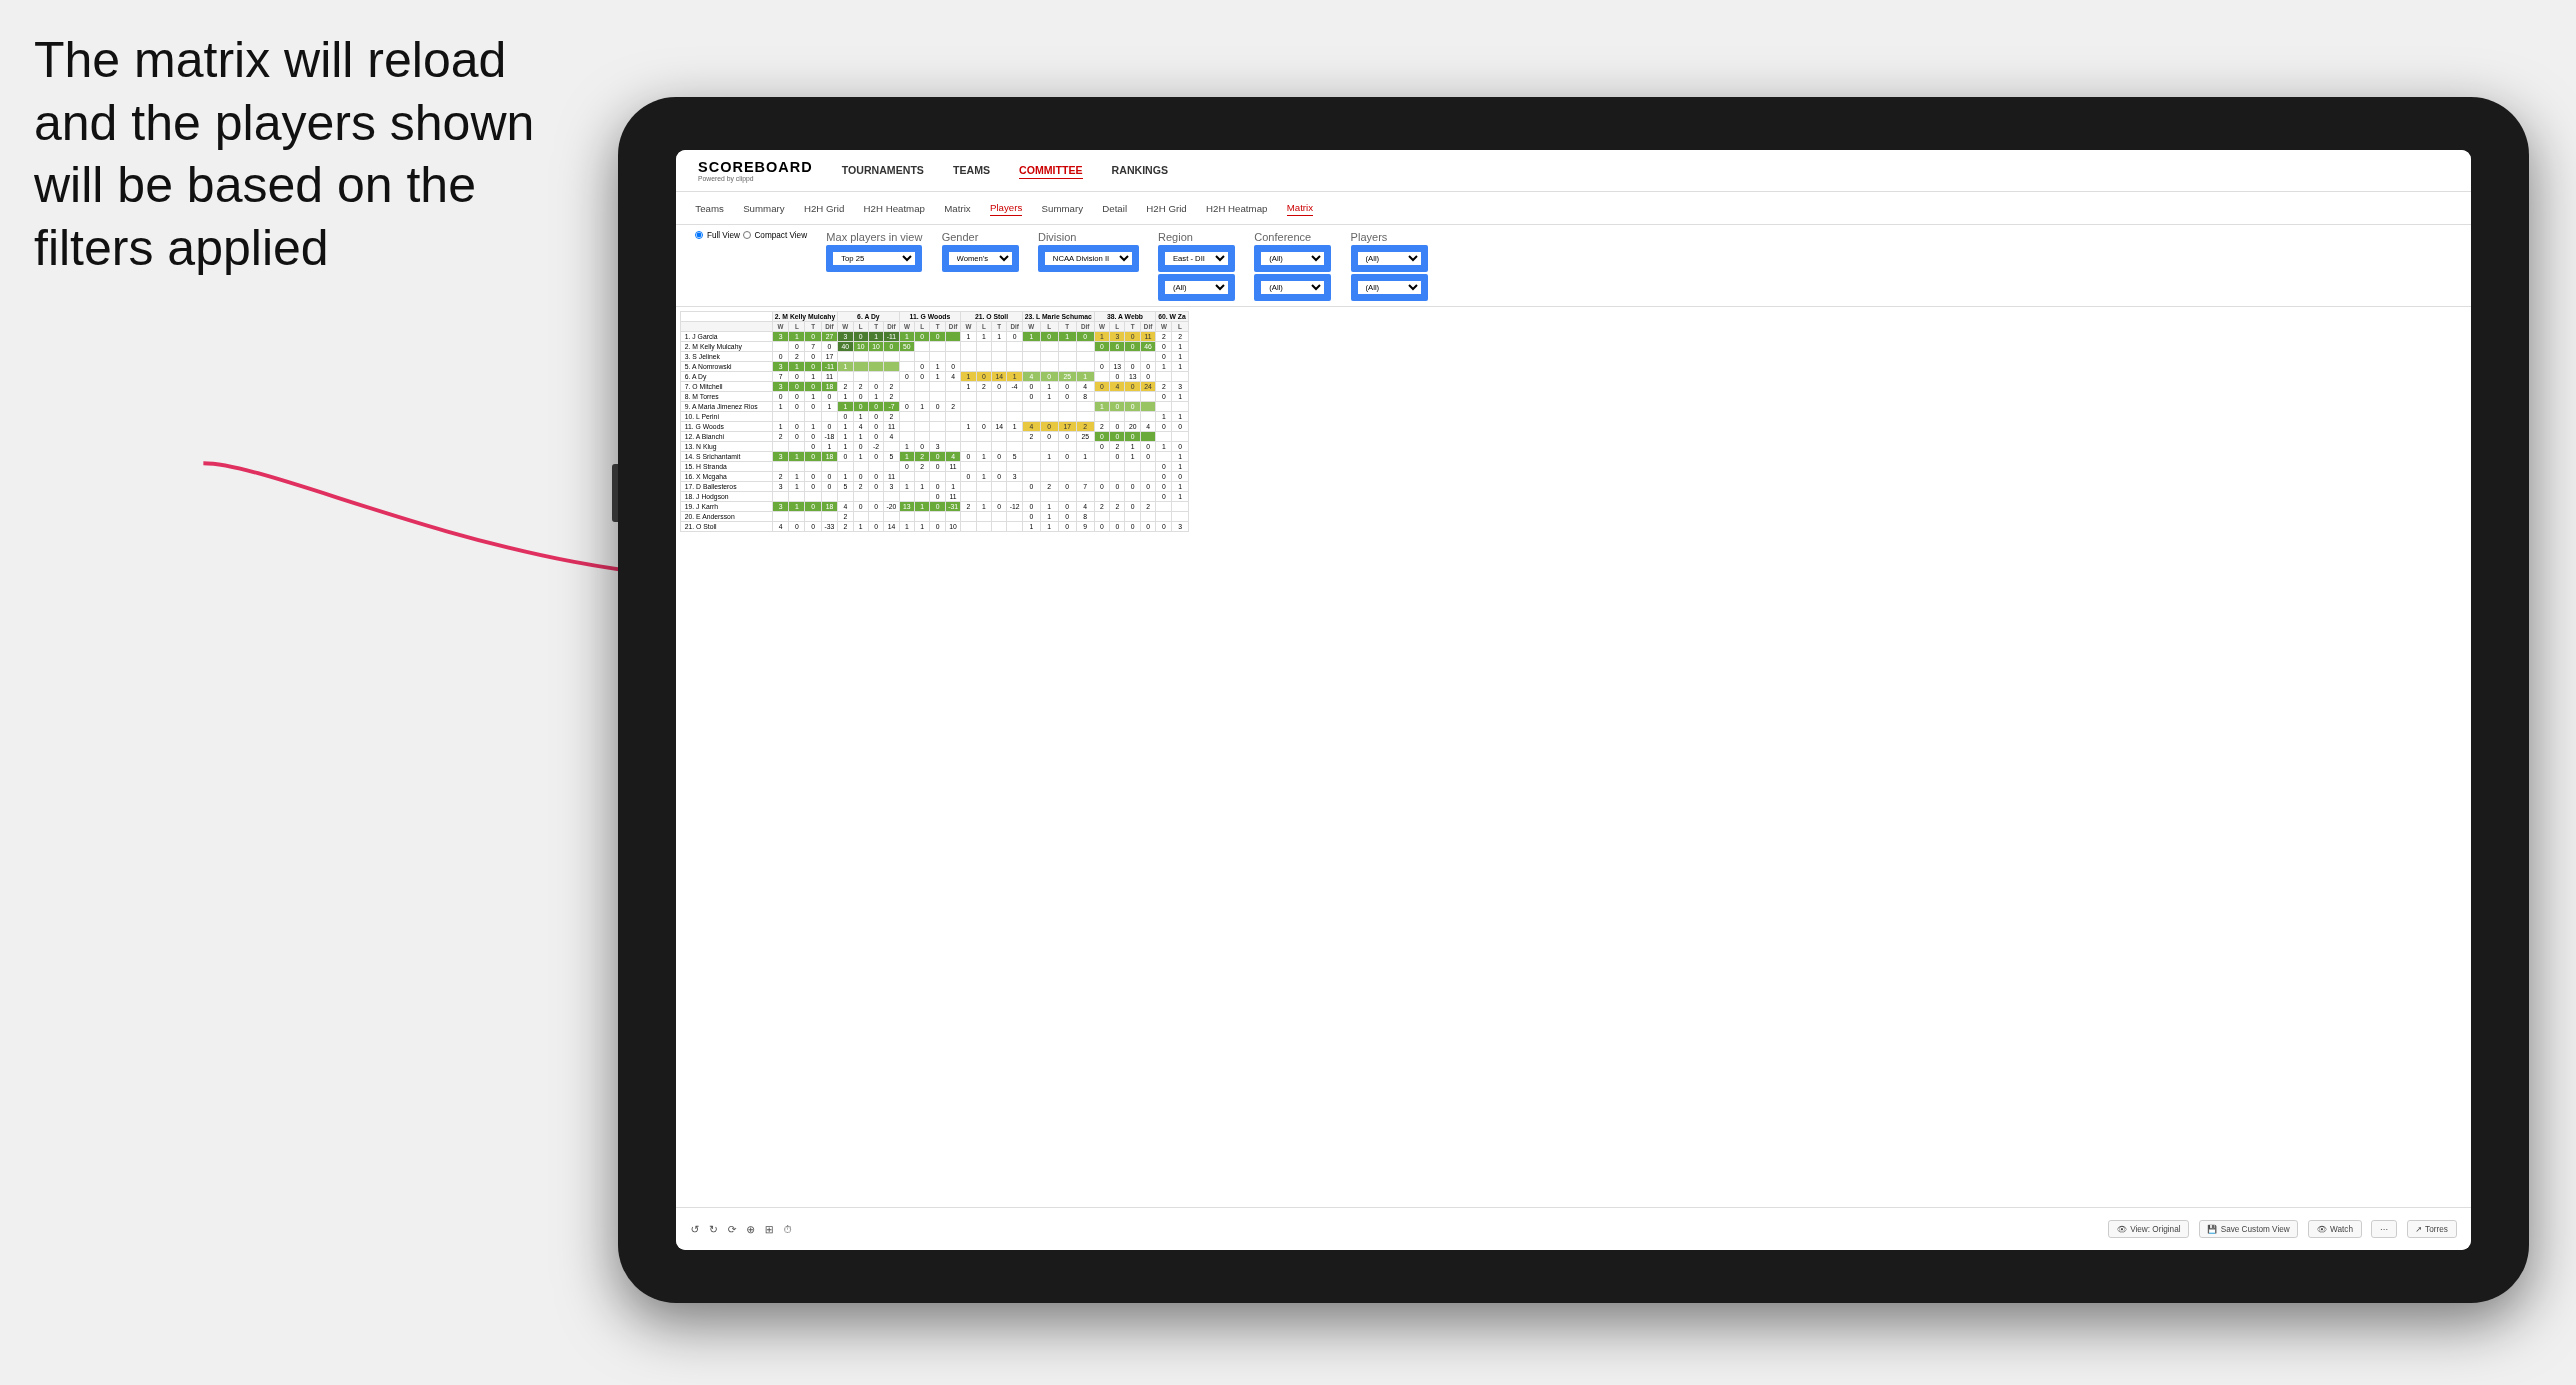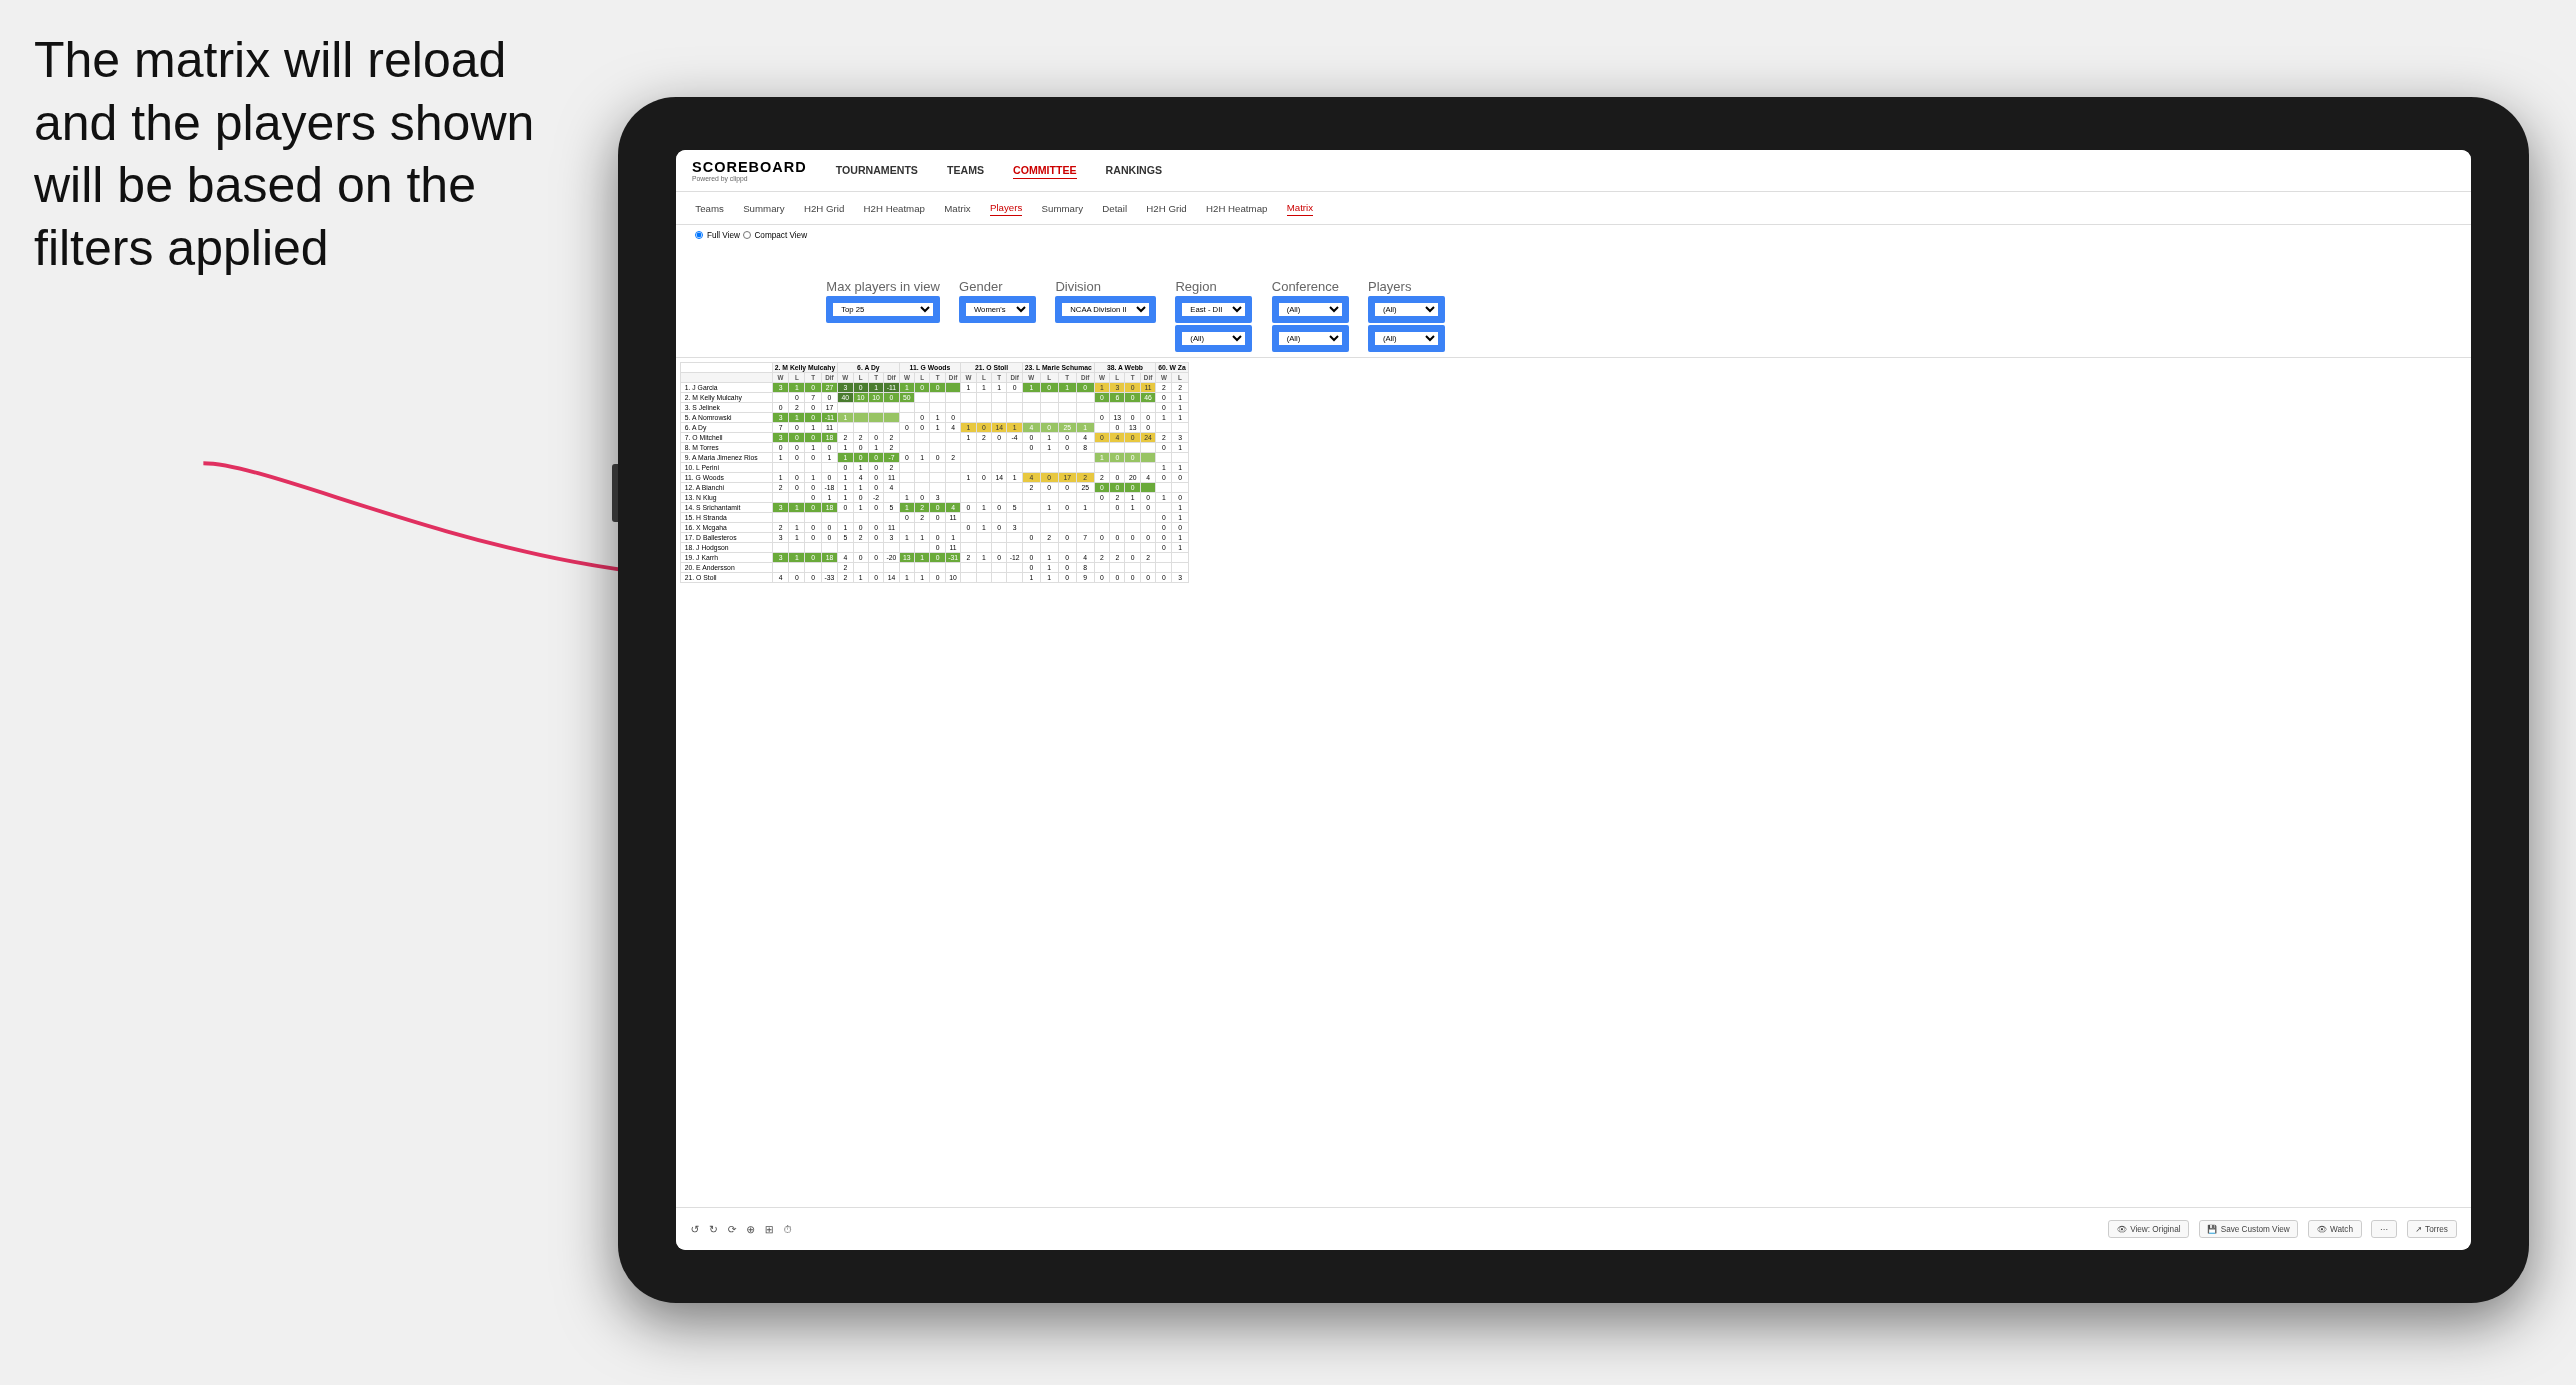--- a/index.html
+++ b/index.html
@@ -45,21 +45,21 @@
       background: #fff;
       border-radius: 9.7px;
       overflow: hidden;
       position: relative;
     }
 
     
     .nav-bar {
       display: flex;
       align-items: center;
-      padding: 0 16px;
+      padding: 0 22px;
       height: 42px;
       border-bottom: 1px solid #ddd;
       background: #fff;
     }
 
     .logo-area {
       display: flex;
       flex-direction: column;
       margin-right: 29px;
     }
@@ -141,23 +141,22 @@
       font-size: 8.2px;
     }
 
     .filter-group {
       display: flex;
       flex-direction: column;
       gap: 1.9px;
     }
 
     .filter-label {
-      font-size: 13px;
+      font-size: 11px;
       color: #666;
-      margin-top: 48px;
     }
 
     .filter-select {
       border: 7px solid #3b82f6;
       border-radius: 1.9px;
       padding: 1px 3.9px;
       font-size: 7.7px;
       background: #fff;
       min-width: 77px;
     }

